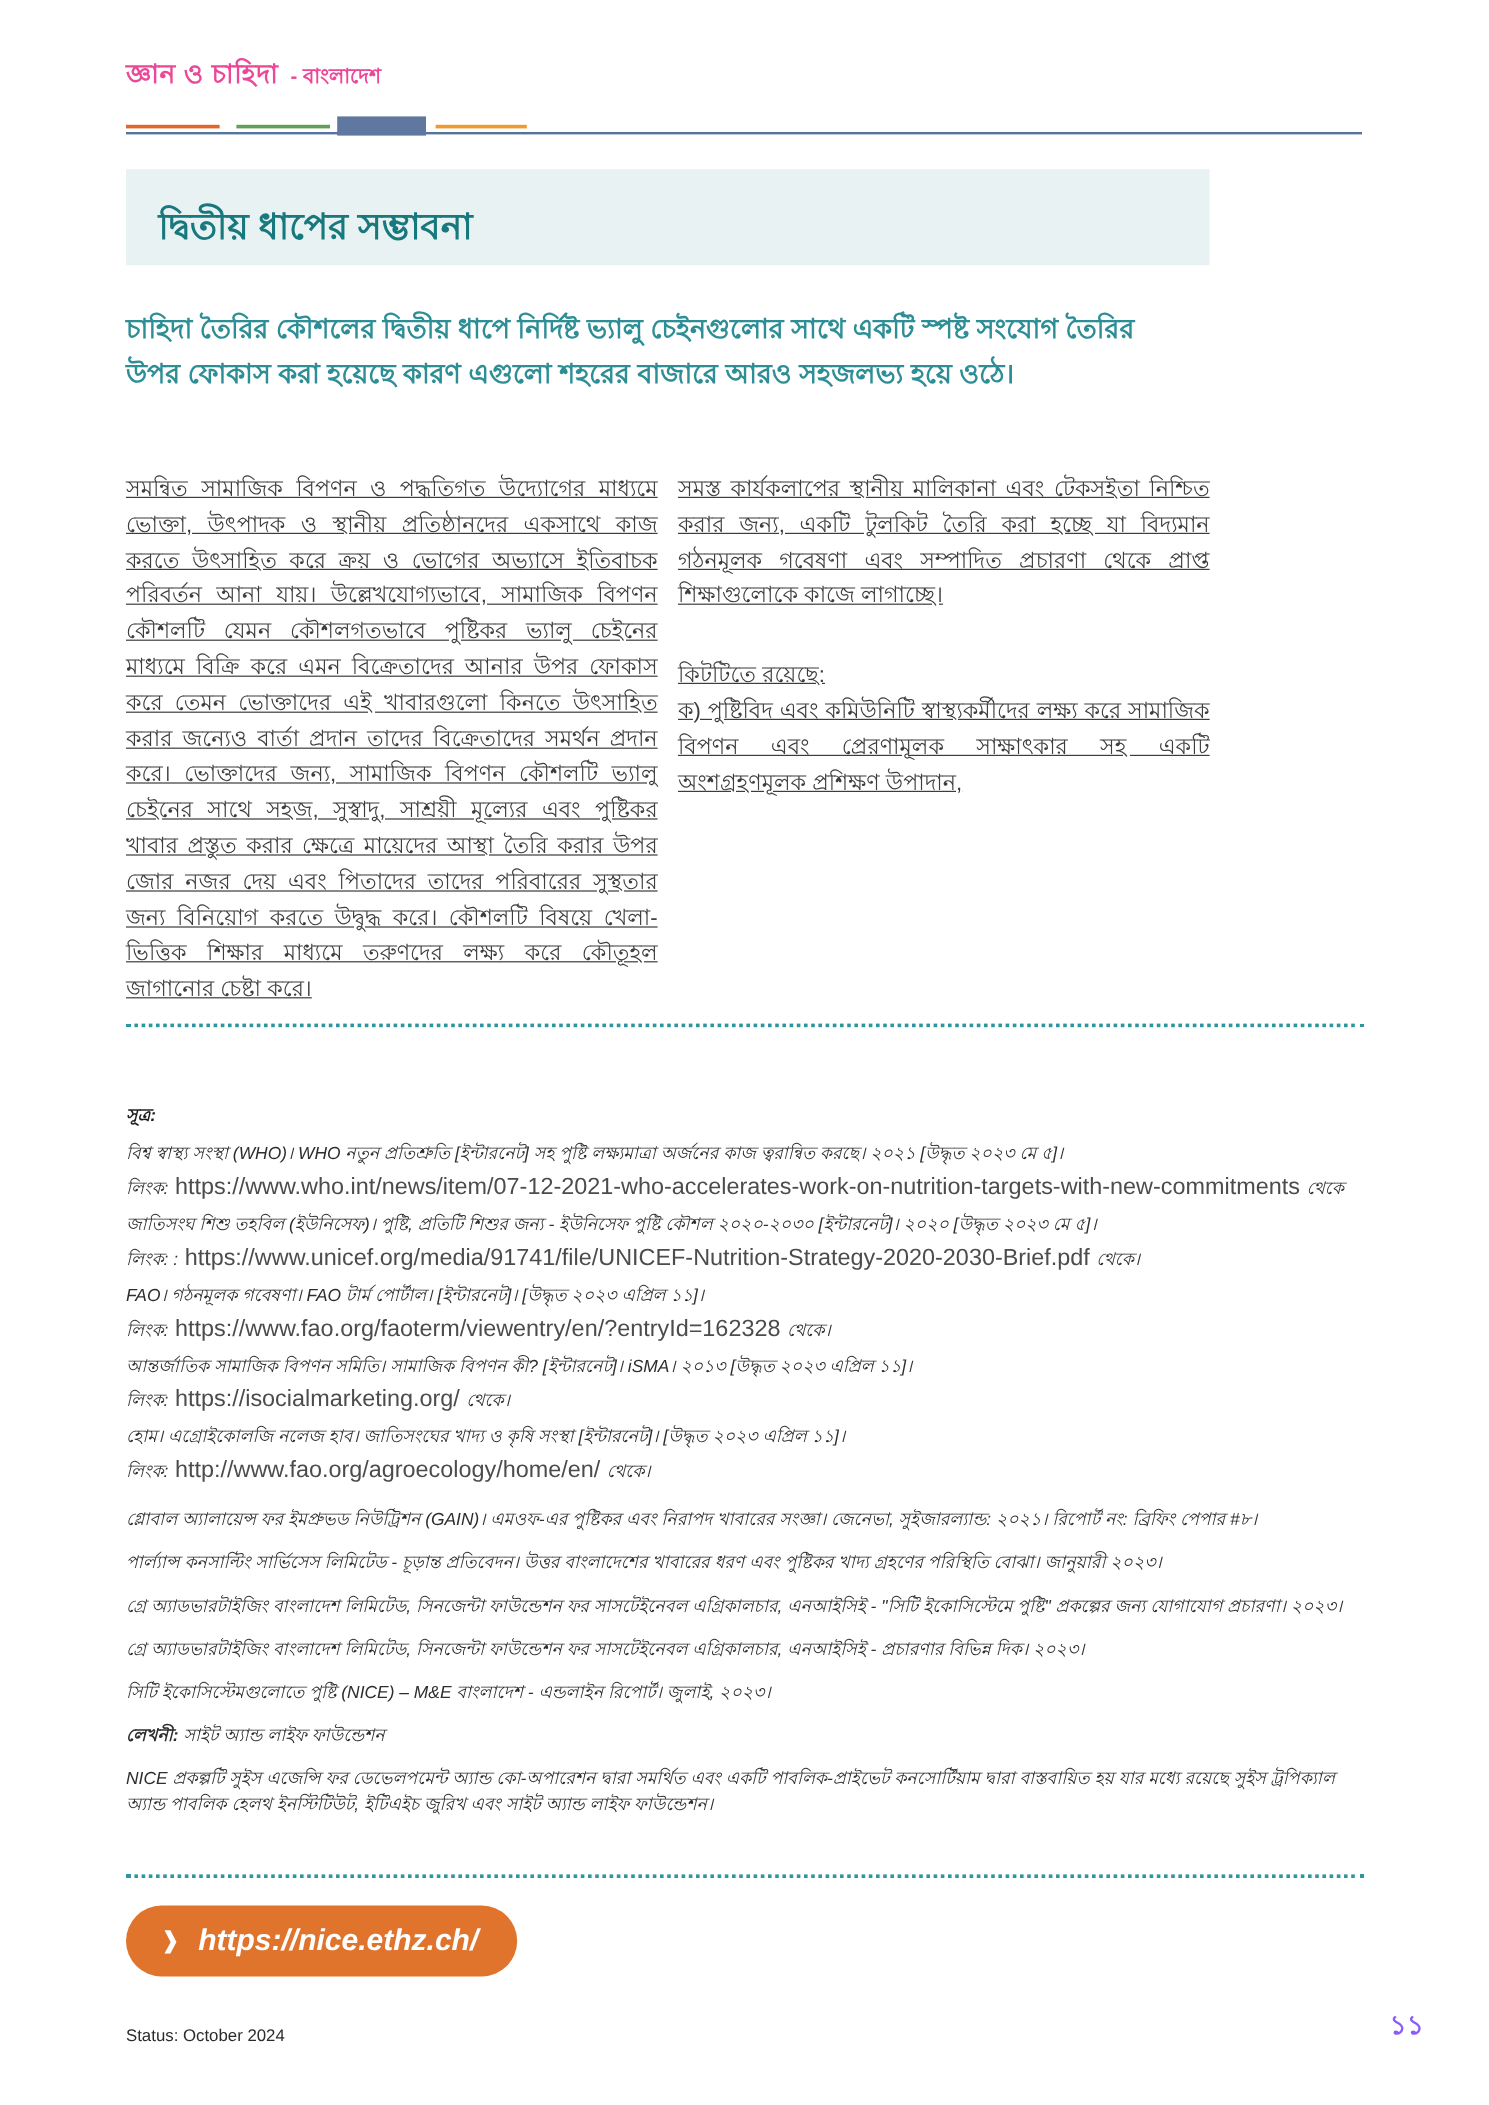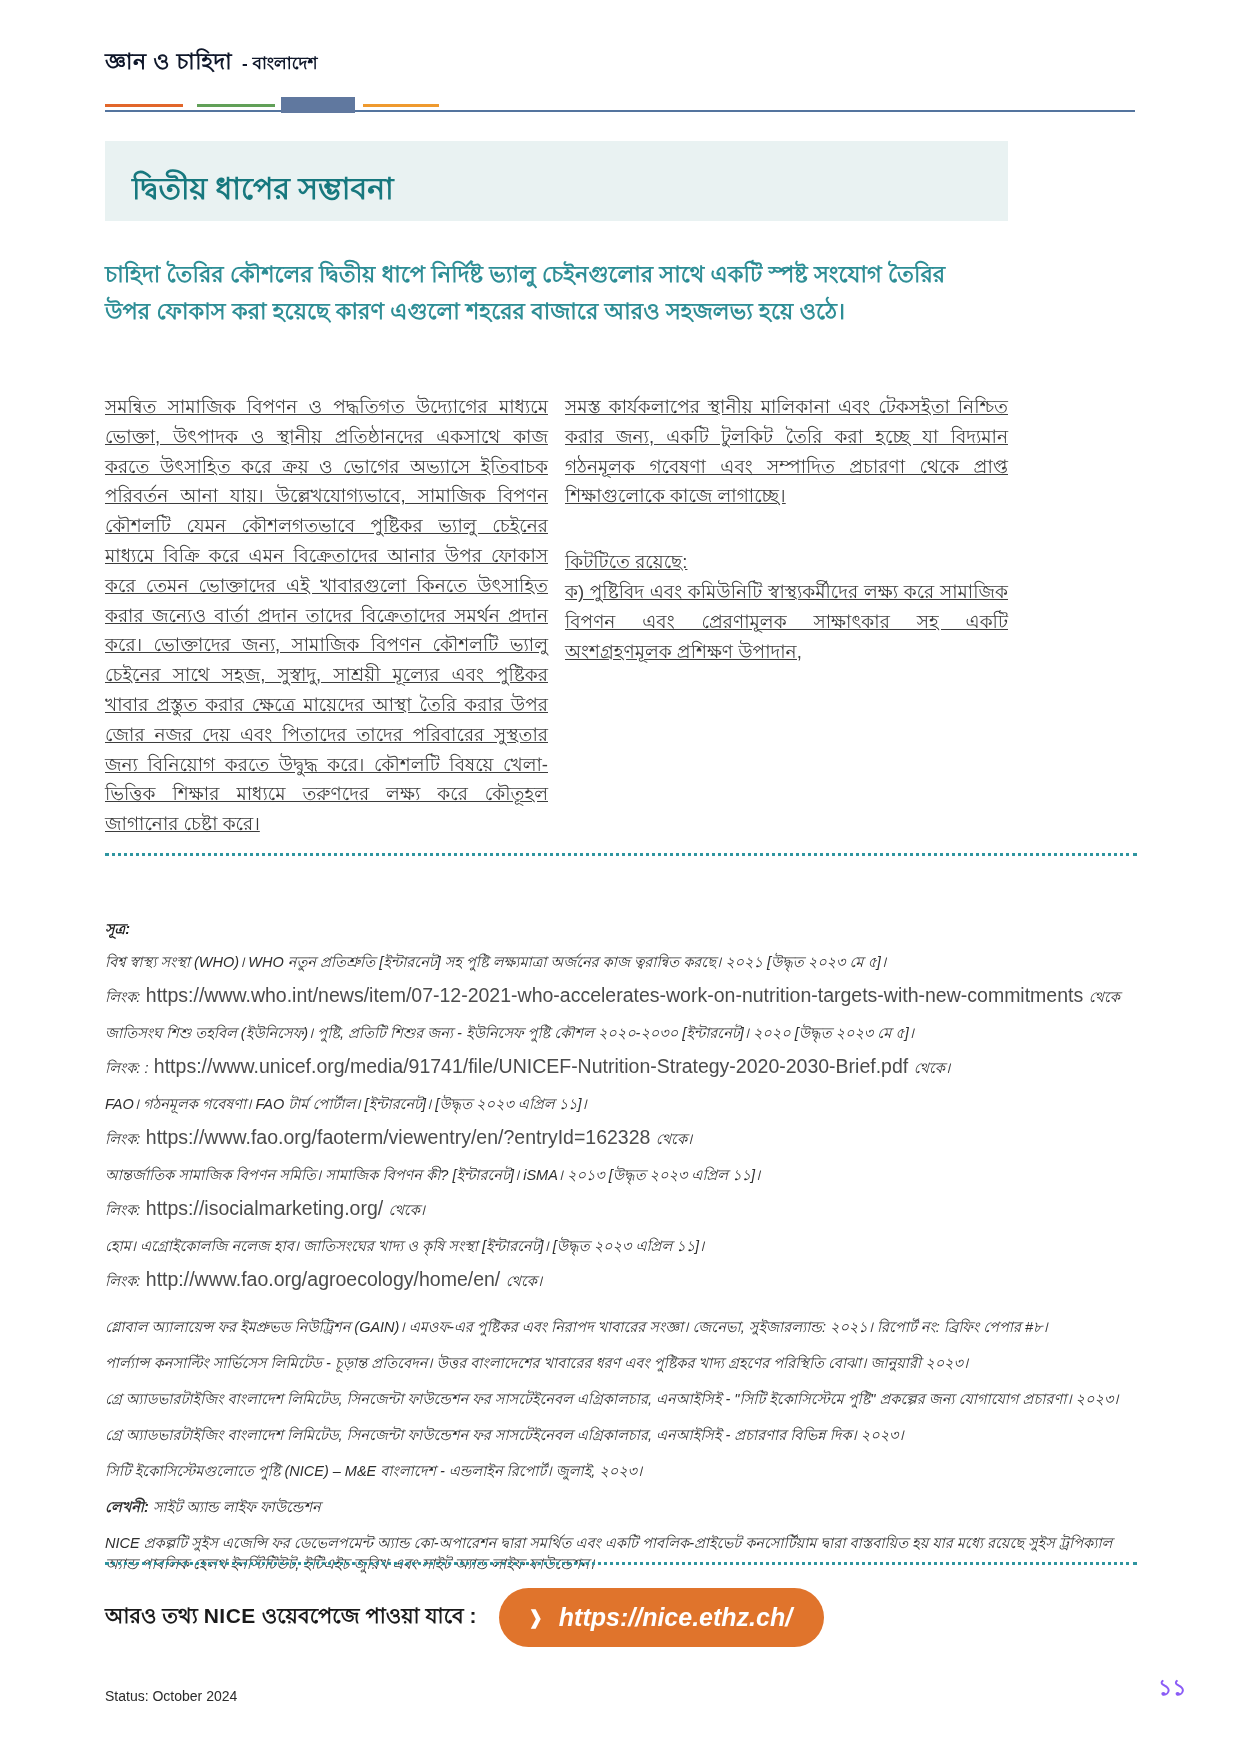--- a/index.html
+++ b/index.html
@@ -1,20 +1,20 @@
 <!DOCTYPE html>
 <html lang="bn"><head>
 <meta charset="utf-8">
 <style>
   html,body{margin:0;padding:0;background:#fff;}
   .page{position:relative;width:1241px;height:1754px;background:#ffffff;overflow:hidden;
         font-family:"Liberation Sans","DejaVu Sans",sans-serif;}
 
   
-  .hdr{position:absolute;left:105px;top:44px;color:#0f172a;white-space:nowrap;}
+  .hdr{position:absolute;left:105px;top:44px;color:#ec4899;white-space:nowrap;}
   .hdr .main{font-size:22px;font-weight:700;letter-spacing:.5px;}
   .hdr .sub{font-size:17px;font-weight:600;margin-left:10px;}
   .bar{position:absolute;height:3px;top:104px;}
   .bar1{left:105px;width:78px;background:#e2662a;}
   .bar2{left:197px;width:78px;background:#61a058;}
   .bar3{left:281px;top:97px;width:74px;height:16px;background:#60789f;z-index:2;}
   .bar4{left:363px;width:76px;background:#ef9a2e;}
   .hairline{position:absolute;left:105px;top:110px;width:1030px;height:2px;background:#54749e;}
 
   
@@ -35,21 +35,21 @@
 
   
   .dots{position:absolute;left:105px;width:1032px;border-top:3px dotted #2f95a0;}
   .dots.d1{top:853px;}
   .dots.d2{top:1562px;}
 
   
   .sources{position:absolute;left:105px;top:918px;width:1038px;color:#2e2e2e;}
   .src-label{font-size:14.5px;font-weight:700;font-style:italic;margin:0 0 10px 0;color:#1e1e1e;}
   .src-bn{font-size:14.5px;font-style:italic;line-height:21px;margin:0;color:#2e2e2e;}
-  .src-linkline{margin:1px 0 5px 0;font-size:19.5px;line-height:42px;color:#4c4c4c;}
+  .src-linkline{margin:1px 0 5px 0;font-size:19.5px;line-height:30px;color:#4c4c4c;}
   .src-url{color:#4c4c4c;text-decoration:none;}
   .src-bn-inline{font-size:14.5px;font-style:italic;color:#2e2e2e;}
   .spaced{margin-top:15px;}
   .src-bold{font-weight:700;font-style:italic;font-size:14.5px;}
 
   
   .footer-row{position:absolute;left:105px;top:1588px;display:flex;align-items:center;gap:22px;}
   .footer-text{font-size:21px;color:#1a1a1a;font-weight:600;}
   .footer-text .nice{font-weight:800;letter-spacing:.5px;}
   .footer-btn{display:flex;align-items:center;gap:18px;background:#e0742c;color:#fff;
@@ -115,25 +115,20 @@
     <p class="src-bn spaced">সিটি ইকোসিস্টেমগুলোতে পুষ্টি (NICE) – M&amp;E বাংলাদেশ - এন্ডলাইন রিপোর্ট। জুলাই, ২০২৩।</p>
 
     <p class="src-bn spaced"><span class="src-bold">লেখনী:</span> <span>সাইট অ্যান্ড লাইফ ফাউন্ডেশন</span></p>
 
     <p class="src-bn spaced">NICE প্রকল্পটি সুইস এজেন্সি ফর ডেভেলপমেন্ট অ্যান্ড কো-অপারেশন দ্বারা সমর্থিত এবং একটি পাবলিক-প্রাইভেট কনসোর্টিয়াম দ্বারা বাস্তবায়িত হয় যার মধ্যে রয়েছে সুইস ট্রপিক্যাল অ্যান্ড পাবলিক হেলথ ইনস্টিটিউট, ইটিএইচ জুরিখ এবং সাইট অ্যান্ড লাইফ ফাউন্ডেশন।</p>
   </div>
 
   <div class="dots d2"></div>
 
   <div class="footer-row">
-    <div class="footer-text">
-      <span>আরও তথ্য</span>
-      <span class="nice">NICE</span>
-      <span>ওয়েবপেজে পাওয়া যাবে :</span>
-    </div>
     <button class="footer-btn">
       <span class="chev">❯</span>
       <span class="url">https://nice.ethz.ch/</span>
     </button>
   </div>
 
   <div class="status">Status: October 2024</div>
   <div class="page-num">১১</div>
 
 </div>

